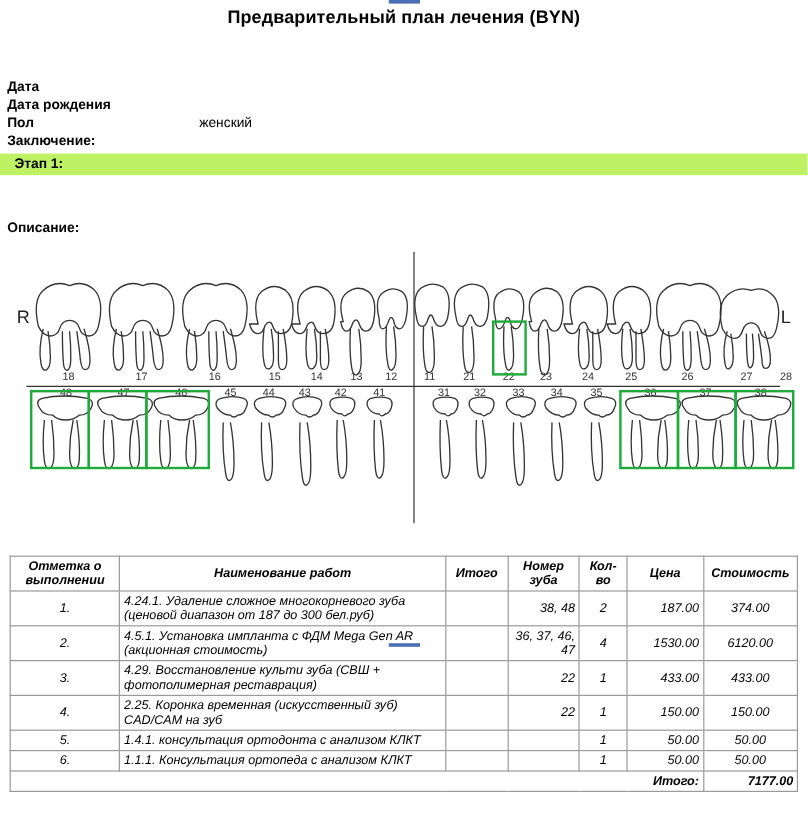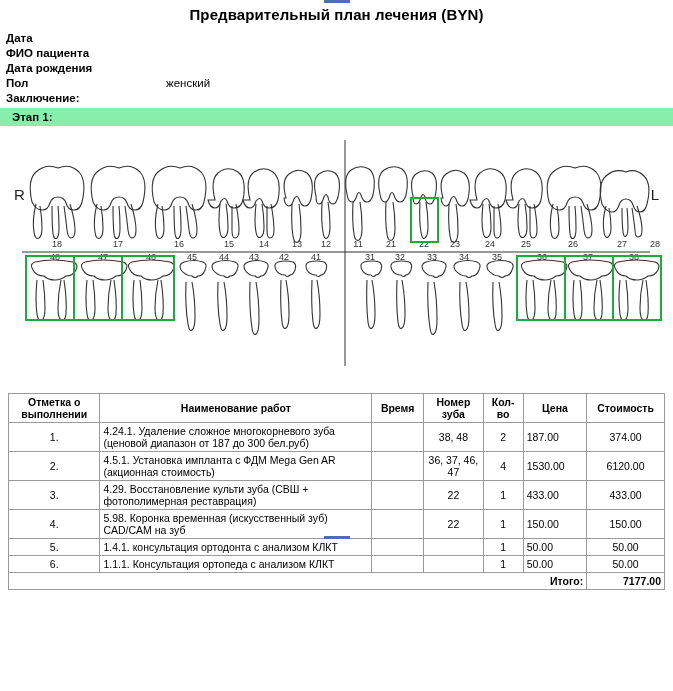--- a/index.html
+++ b/index.html
@@ -43,39 +43,40 @@
     position: absolute;
     bottom: 0px;
     left: 50%;
     transform: translateX(-50%);
     width: 26px;
     height: 3px;
     background: #4a6fb5;
   }
   .fields {
     padding: 4px 0 0 6px;
+    margin-top: 35px;
   }
   .field-row {
     display: flex;
     align-items: baseline;
     line-height: 15px;
     height: 15px;
   }
   .field-label {
     font-weight: bold;
     font-size: 11.5px;
     width: 160px;
     flex: 0 0 160px;
   }
   .field-value {
     font-size: 11.5px;
   }
   .stage-bar {
     margin-top: 2px;
-    background: #86efac;
+    background: #bef264;
     font-weight: bold;
     font-size: 11.5px;
     padding: 2px 0 2px 12px;
     line-height: 14px;
   }
   .after-stage {
     padding-left: 6px;
     padding-top: 2px;
   }
   .chart-area {
@@ -94,33 +95,34 @@
   table.works {
     border-collapse: collapse;
     width: 657px;
     margin: 4px auto 0 auto;
     font-size: 10.5px;
   }
   table.works th, table.works td {
     border: 1px solid #9a9a9a;
     padding: 2px 3px;
     vertical-align: middle;
+    font-style: italic;
   }
   table.works th {
     font-weight: bold;
     text-align: center;
     font-size: 10.5px;
     line-height: 12px;
   }
   td.c-num { text-align: center; width: 86px; }
   td.c-name { text-align: left; width: 280px; line-height: 12px;}
   td.c-time { text-align: center; width: 46px; }
-  td.c-tooth { text-align: center; width: 54px; }
+  td.c-tooth { text-align: right; width: 54px; }
   td.c-qty { text-align: center; width: 34px; }
-  td.c-price { width: 58px; }
+  td.c-price { text-align: right; width: 58px; }
   td.c-sum { text-align: center; width: 72px; }
   .total-row td {
     border: 1px solid #9a9a9a;
   }
   .total-label {
     text-align: right;
     font-weight: bold;
   }
   .total-value {
     text-align: right;
@@ -133,43 +135,43 @@
 <div class="page">
 
   <div class="top-marker"></div>
   <div class="bottom-marker"></div>
 
   <div class="title">Предварительный план лечения (BYN)</div>
 
   <div class="fields">
     <div class="field-row">
       <div class="field-label">Дата</div>
-      <div class="field-value"></div>
-    </div>
-    <div class="field-row">
-      <div class="field-label">ФИО пациента</div>
       <div class="field-value"></div>
     </div>
     <div class="field-row">
       <div class="field-label">Дата рождения</div>
       <div class="field-value"></div>
     </div>
     <div class="field-row">
       <div class="field-label">Пол</div>
       <div class="field-value">женский</div>
     </div>
     <div class="field-row">
       <div class="field-label">Заключение:</div>
       <div class="field-value"></div>
     </div>
   </div>
 
   <div class="stage-bar">Этап 1:</div>
 
   <div class="fields after-stage">
+    <div class="field-row">
+      <div class="field-label">Описание:</div>
+      <div class="field-value"></div>
+    </div>
   </div>
 
   <div class="chart-area">
     <svg class="tooth-svg" width="673" height="255" viewBox="0 0 673 255" xmlns="http://www.w3.org/2000/svg">
       <g stroke="#333" fill="none" stroke-width="1.1">
 
         <line x1="345" y1="6" x2="345" y2="118" stroke="#333" stroke-width="1"></line>
 
         <line x1="22" y1="118" x2="650" y2="118" stroke="#333" stroke-width="1"></line>
 
@@ -410,21 +412,21 @@
 
     <div class="side-label" style="left:14px; top:52px;">R</div>
     <div class="side-label" style="right:14px; top:52px;">L</div>
   </div>
 
   <table class="works">
     <thead>
       <tr>
         <th style="width:86px;">Отметка о выполнении</th>
         <th style="width:280px;">Наименование работ</th>
-        <th style="width:46px;">Время</th>
+        <th style="width:46px;">Итого</th>
         <th style="width:54px;">Номер зуба</th>
         <th style="width:34px;">Кол-во</th>
         <th style="width:58px;">Цена</th>
         <th style="width:72px;">Стоимость</th>
       </tr>
     </thead>
     <tbody>
       <tr>
         <td class="c-num">1.</td>
         <td class="c-name">4.24.1. Удаление сложное многокорневого зуба (ценовой диапазон от 187 до 300 бел.руб)</td>
@@ -447,21 +449,21 @@
         <td class="c-num">3.</td>
         <td class="c-name">4.29. Восстановление культи зуба (СВШ + фотополимерная реставрация)</td>
         <td class="c-time"></td>
         <td class="c-tooth">22</td>
         <td class="c-qty">1</td>
         <td class="c-price">433.00</td>
         <td class="c-sum">433.00</td>
       </tr>
       <tr>
         <td class="c-num">4.</td>
-        <td class="c-name">5.98. Коронка временная (искусственный зуб) CAD/CAM на зуб</td>
+        <td class="c-name">2.25. Коронка временная (искусственный зуб) CAD/CAM на зуб</td>
         <td class="c-time"></td>
         <td class="c-tooth">22</td>
         <td class="c-qty">1</td>
         <td class="c-price">150.00</td>
         <td class="c-sum">150.00</td>
       </tr>
       <tr>
         <td class="c-num">5.</td>
         <td class="c-name">1.4.1. консультация ортодонта с анализом КЛКТ</td>
         <td class="c-time"></td>

